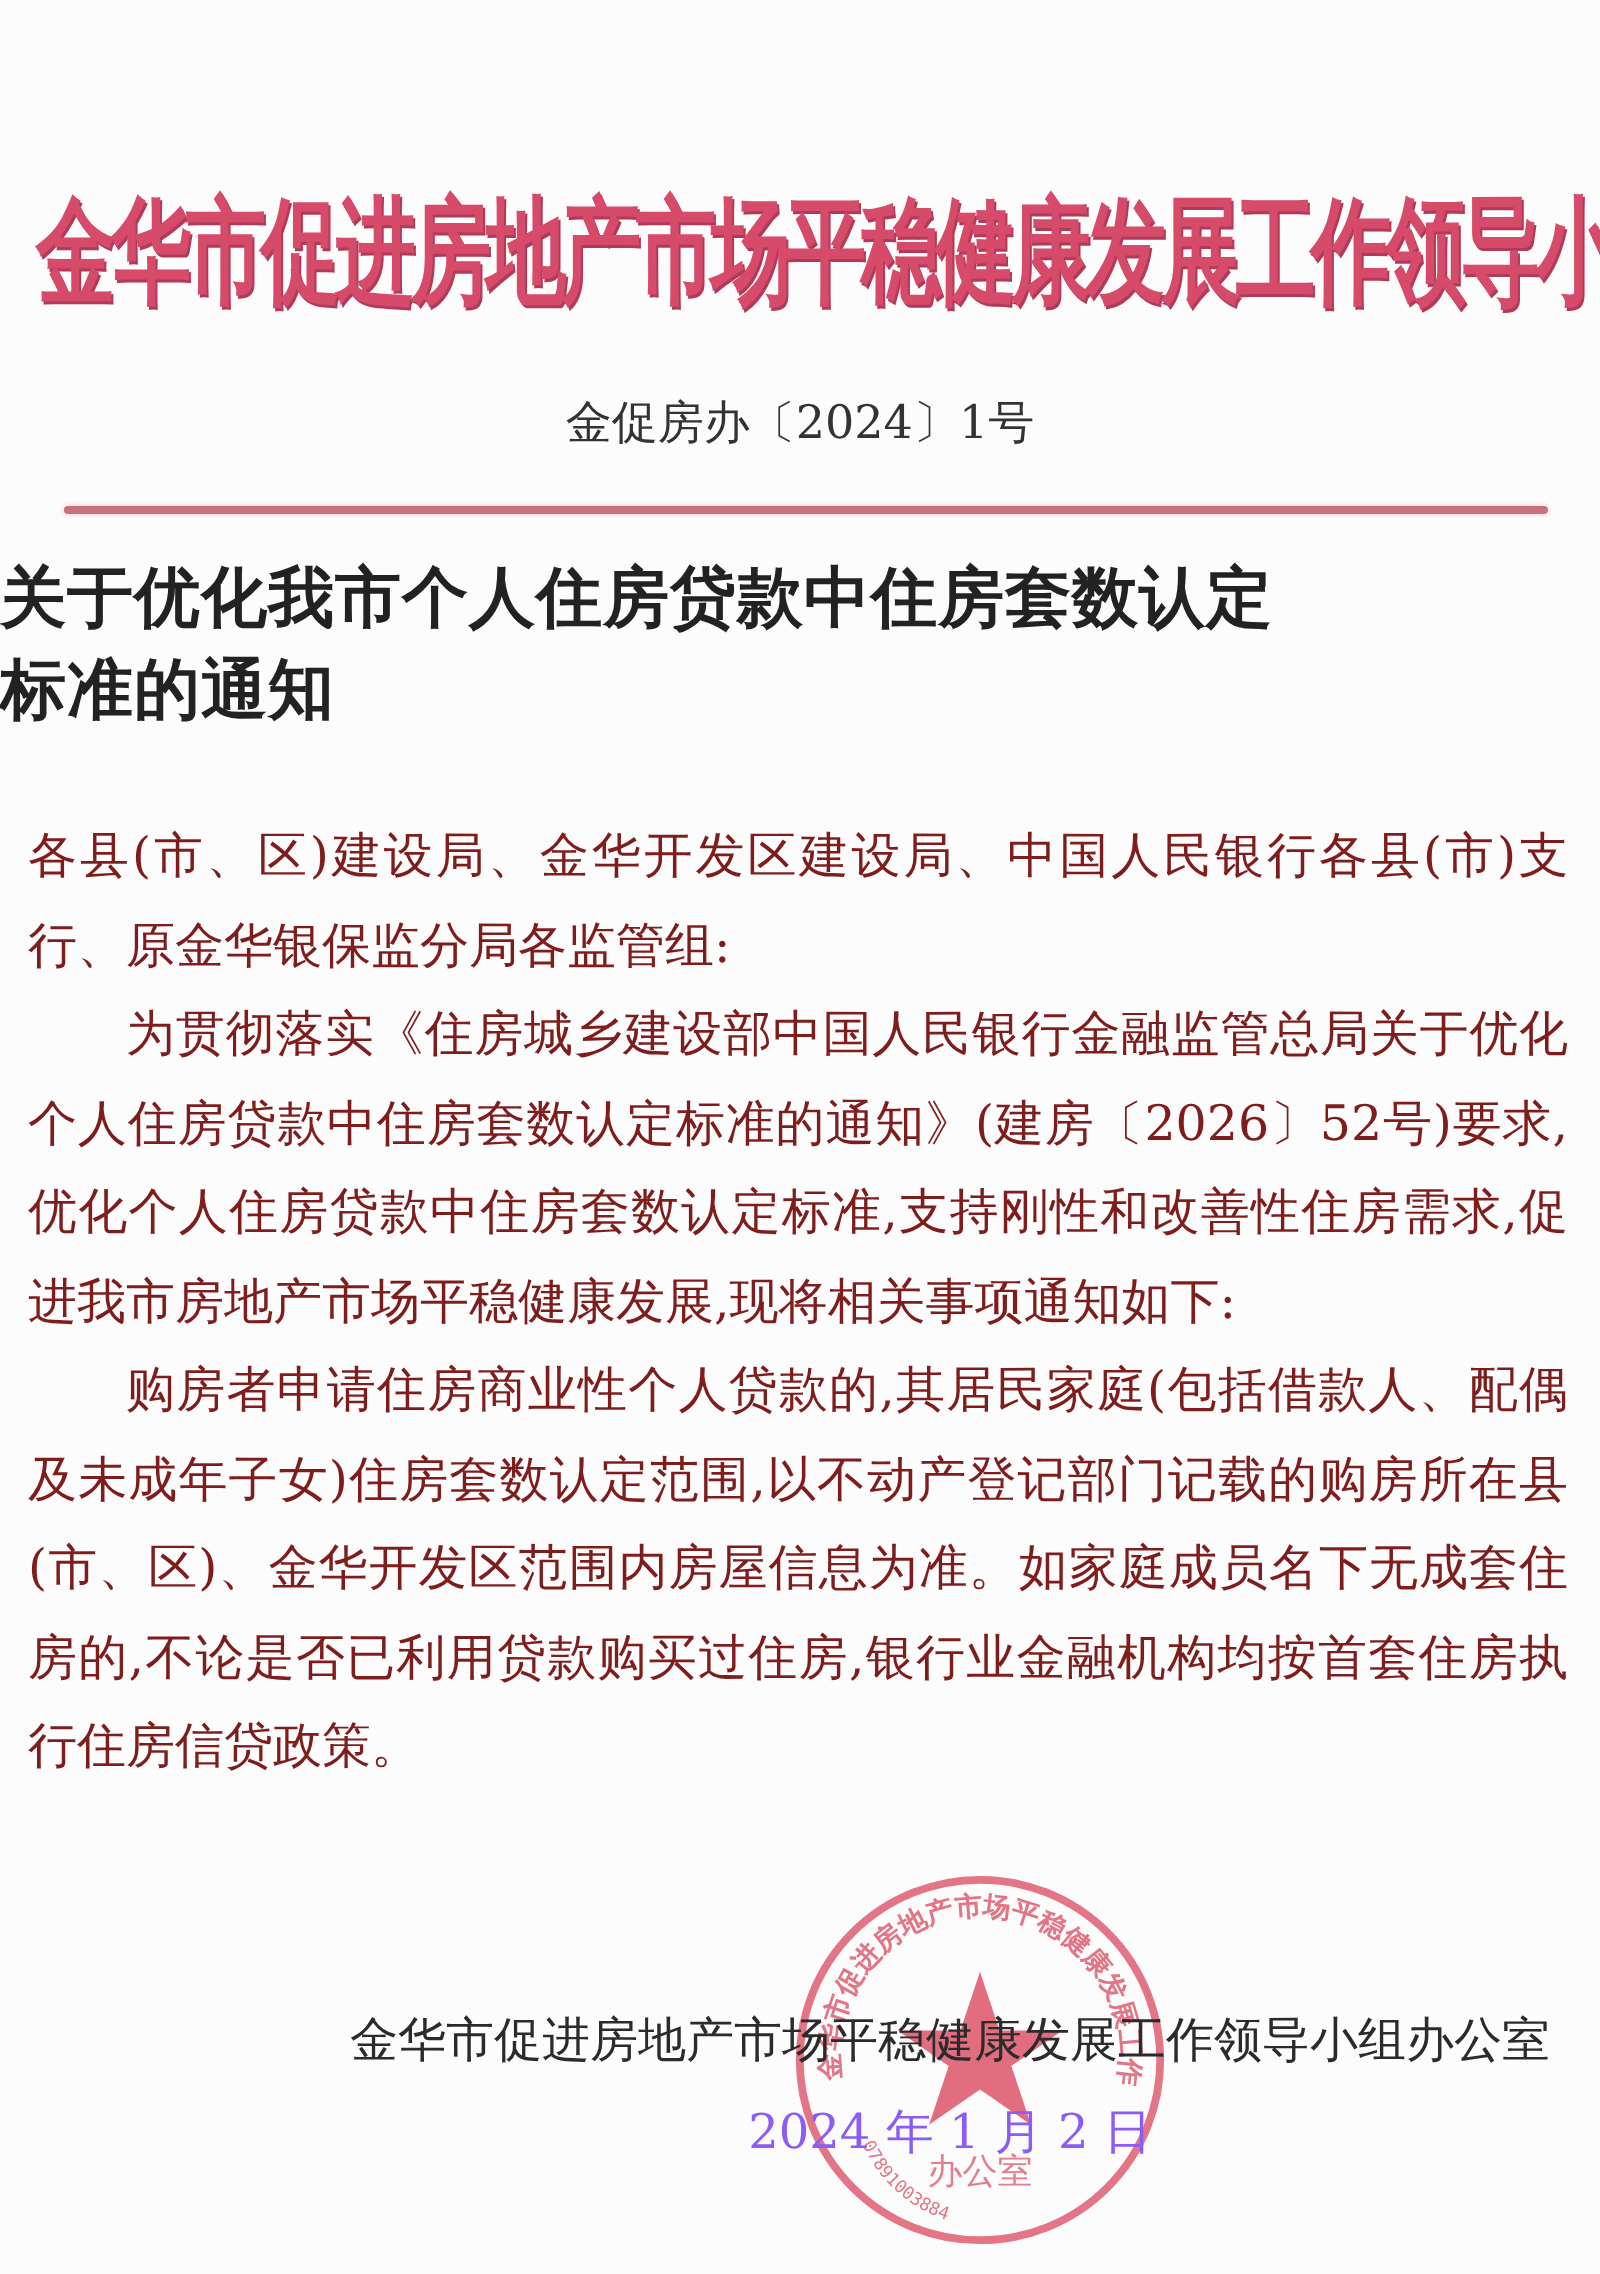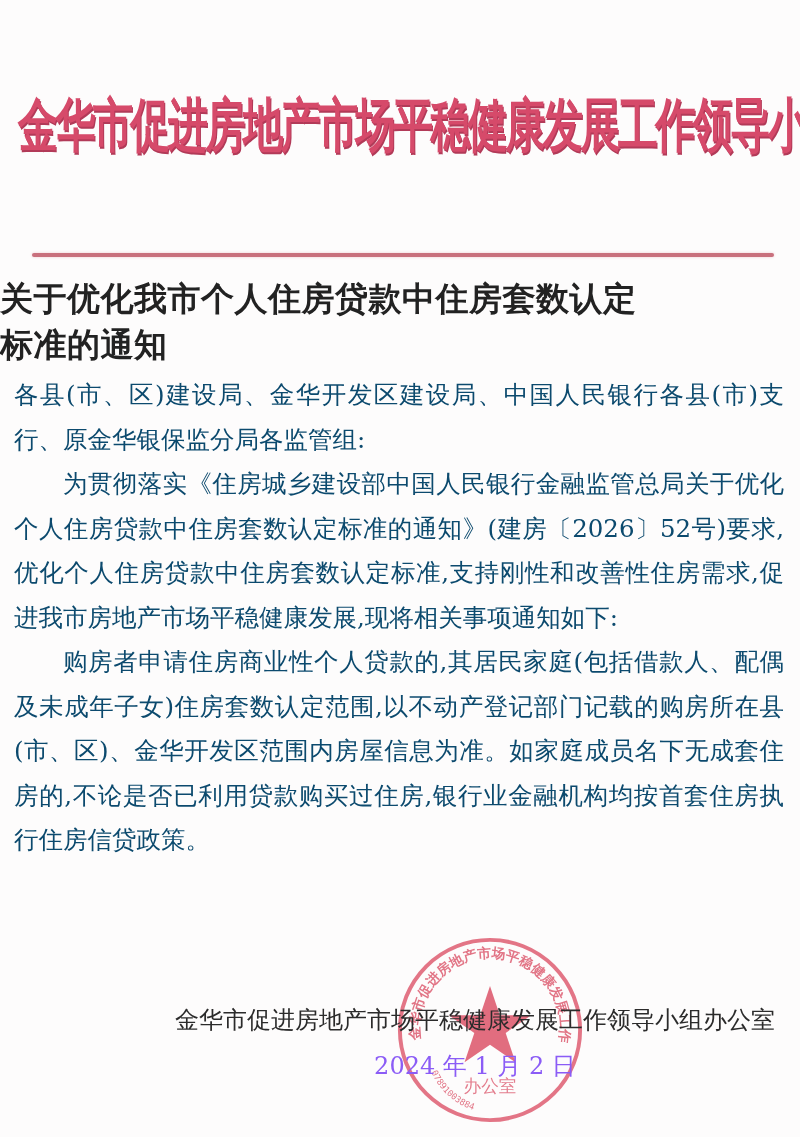--- a/index.html
+++ b/index.html
@@ -32,22 +32,22 @@
     box-shadow: 0 0 3px #f0c8cf;
   }
   .notice-title {
     position: absolute; left: 0; width: 800px; top: 276px;
     text-align: left; font-weight: bold;
     font-family: "DejaVu Serif", "Liberation Serif", serif;
     font-size: 33px; line-height: 46px; color: #222;
     letter-spacing: 0.5px;
   }
   .body-text {
-    position: absolute; left: 14px; width: 770px; top: 373px;
-    font-size: 24.5px; line-height: 44.5px; color: #0c4a6e;
+    position: absolute; left: 14px; width: 770px; top: 406px;
+    font-size: 24.5px; line-height: 44.5px; color: #7f1d1d;
   }
   .body-text p { margin: 0; text-align: justify; text-align-last: left; }
   .indent { text-indent: 2em; }
   .stamp {
     position: absolute; left: 392px; top: 935px; width: 196px; height: 190px;
     pointer-events: none;
   }
   .signature {
     position: absolute; left: 150px; width: 650px; top: 1004px;
     text-align: center; font-size: 24px; color: #2b2b2b; z-index: 2; font-family: Liberation Serif, serif;
@@ -57,20 +57,21 @@
     text-align: center; font-size: 24px; color: #8b5cf6; z-index: 2;
   }
 </style>
 </head>
 <body>
 
 <div class="page">
 
   <div class="header-title">金华市促进房地产市场平稳健康发展工作领导小组办公室文件</div>
 
+  <div class="doc-number">金促房办〔2024〕1号</div>
 
   <div class="red-rule"></div>
 
   <div class="notice-title">
     <div>关于优化我市个人住房贷款中住房套数认定</div>
     <div>标准的通知</div>
   </div>
 
   <div class="body-text">
     <p>各县(市、区)建设局、金华开发区建设局、中国人民银行各县(市)支行、原金华银保监分局各监管组:</p>

